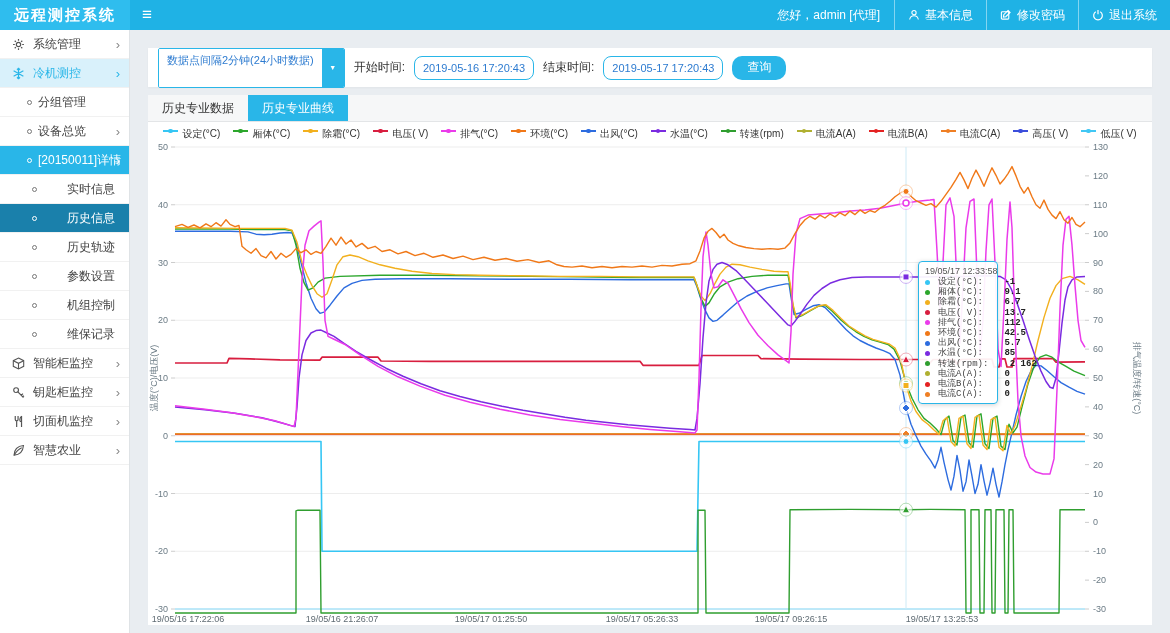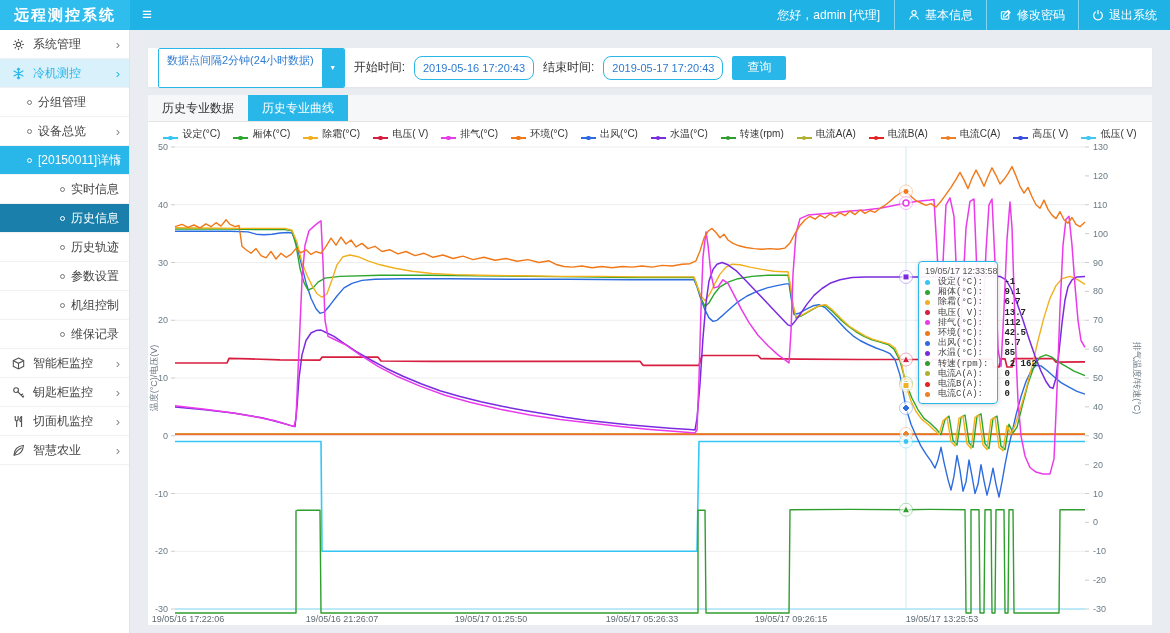--- a/index.html
+++ b/index.html
@@ -12,47 +12,47 @@
   .greeting { display:flex; align-items:center; font-size:12px; padding:0 14px; }
   .hmenu-item { display:flex; align-items:center; gap:5px; font-size:12px; padding:0 13px; border-left:1px solid rgba(255,255,255,.45); cursor:pointer; }
   .hmenu-item svg { display:block; }
   
   .sidebar { position:absolute; left:0; top:30px; width:130px; bottom:0; background:#fff; border-right:1px solid #dfe3e6; z-index:20; }
   .side-item { position:relative; height:29px; display:flex; align-items:center; font-size:12px; color:#444; border-bottom:1px solid #f1f1f1; cursor:pointer; }
   .side-item .ic { width:14px; height:13px; margin-right:7px; color:#555; display:inline-flex; align-items:center; }
   .side-item .chev { position:absolute; right:9px; font-size:13px; color:#888; line-height:1; }
   .lvl1 { padding-left:12px; }
   .lvl2 { padding-left:27px; }
-  .lvl3 { padding-left:60px; }
+  .lvl3 { padding-left:32px;gap:24px; }
   .bullet { width:5px; height:5px; border:1px solid #777; border-radius:50%; margin-right:6px; flex:0 0 auto; }
   .side-item.open { background:#d9f1fb; color:#29b6e8; }
   .side-item.open .ic { color:#29b6e8; }
   .side-item.open .chev { color:#29b6e8; }
   .side-item.active-parent { background:#29b6e8; color:#fff; }
   .side-item.active-parent .bullet { border-color:#fff; }
   .side-item.active-parent .chev { color:#fff; }
   .side-item.active { background:#1a80ab; color:#fff; }
   .side-item.active .bullet { border-color:#fff; }
   
   .content { position:absolute; left:130px; top:30px; right:0; bottom:0; background:#e9edf1; }
   .toolbar-card { margin:18px 18px 0 18px; height:39px; background:#fff; display:flex; align-items:center; padding:0 10px; gap:9px; box-shadow:0 1px 2px rgba(0,0,0,.04); }
   .select-box { display:flex; height:40px; border:1px solid #29b6e8; border-radius:2px; overflow:hidden; cursor:pointer; }
   .select-box .sel-text { font-size:11px; color:#2d7bd0; line-height:22px; padding:0 8px; background:#fff; }
   .select-box .sel-caret { width:22px; background:#29b6e8; color:#fff; font-size:7px; display:flex; align-items:center; justify-content:center; }
   .tb-label { font-size:12px; color:#333; }
   .tb-input { width:120px; height:24px; border:1px solid #29b6e8; border-radius:8px; font-size:11px; color:#2d7bd0; text-align:center; font-family:"Liberation Sans",sans-serif; background:#fff; }
-  .query-btn { width:54px; height:24px; background:#29b6e8; border:none; border-radius:2px; color:#fff; font-size:12px; cursor:pointer; }
+  .query-btn { width:54px; height:24px; background:#29b6e8; border:none; border-radius:10px; color:#fff; font-size:12px; cursor:pointer; }
   
   .tab-card { margin:8px 18px 0 18px; background:#fff; }
   .tab-bar { height:27px; background:#f6f7f8; border-bottom:1px solid #e3e5e7; display:flex; align-items:stretch; }
   .tab { padding:0 14px; display:flex; align-items:center; font-size:12px; color:#333; cursor:pointer; }
   .tab.active { background:#29b6e8; color:#fff; }
   .chart-area { position:relative; width:1004px; height:503px; background:#fff; }
   .legend-row { position:absolute; left:0; right:0; top:3px; height:18px; display:flex; justify-content:center; align-items:center; gap:13px; font-size:10px; color:#333; z-index:5; }
-  .lg-item { display:flex; align-items:flex-end; gap:4px; cursor:pointer; white-space:nowrap; }
+  .lg-item { display:flex; align-items:flex-start; gap:4px; cursor:pointer; white-space:nowrap; }
   .lg-mark { position:relative; width:15px; height:7px; }
   .lg-mark .ln { position:absolute; left:0; right:0; top:3px; height:1.5px; }
   .lg-mark .dt { position:absolute; left:5px; top:1.5px; width:4.5px; height:4.5px; border-radius:50%; }
   #chart-svg { position:absolute; left:0; top:0; }
   
   .tooltip { position:absolute; left:770px; top:139px; width:80px; background:rgba(255,255,255,.93); border:1px solid #29b6e8; border-radius:4px; box-shadow:0 1px 5px rgba(0,0,0,.18); padding:4px 6px; font-size:9px; color:#444; z-index:10; }
   .tt-time { margin-bottom:1px; color:#555; white-space:nowrap; }
   .tt-row { display:flex; align-items:center; gap:8px; line-height:10.2px; white-space:nowrap;font-family:Liberation Mono, monospace; }
   .tt-dot { width:5px; height:5px; border-radius:50%; flex:0 0 auto; }
   .tt-val { font-weight:bold; color:#222; }

